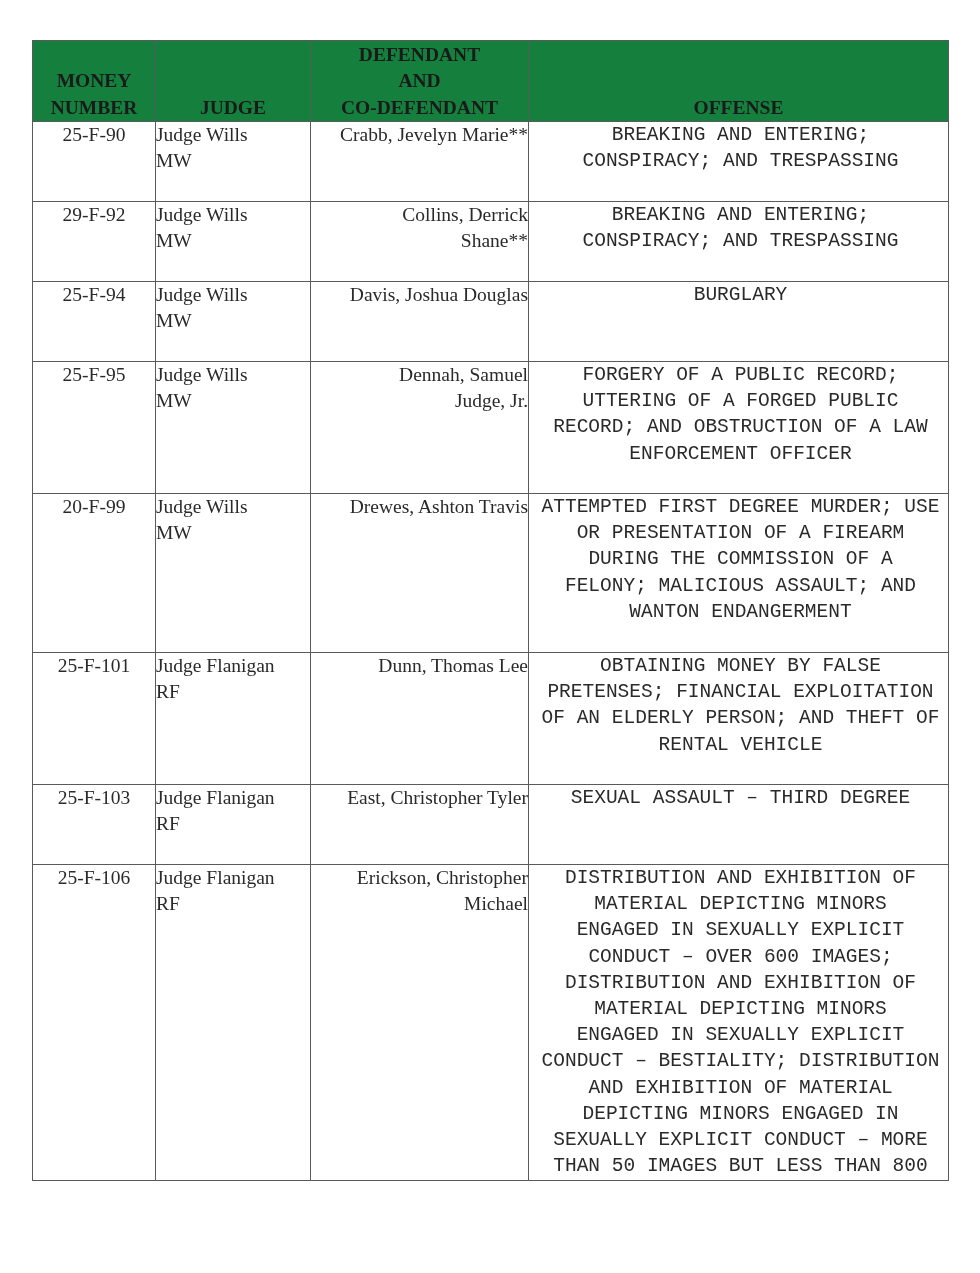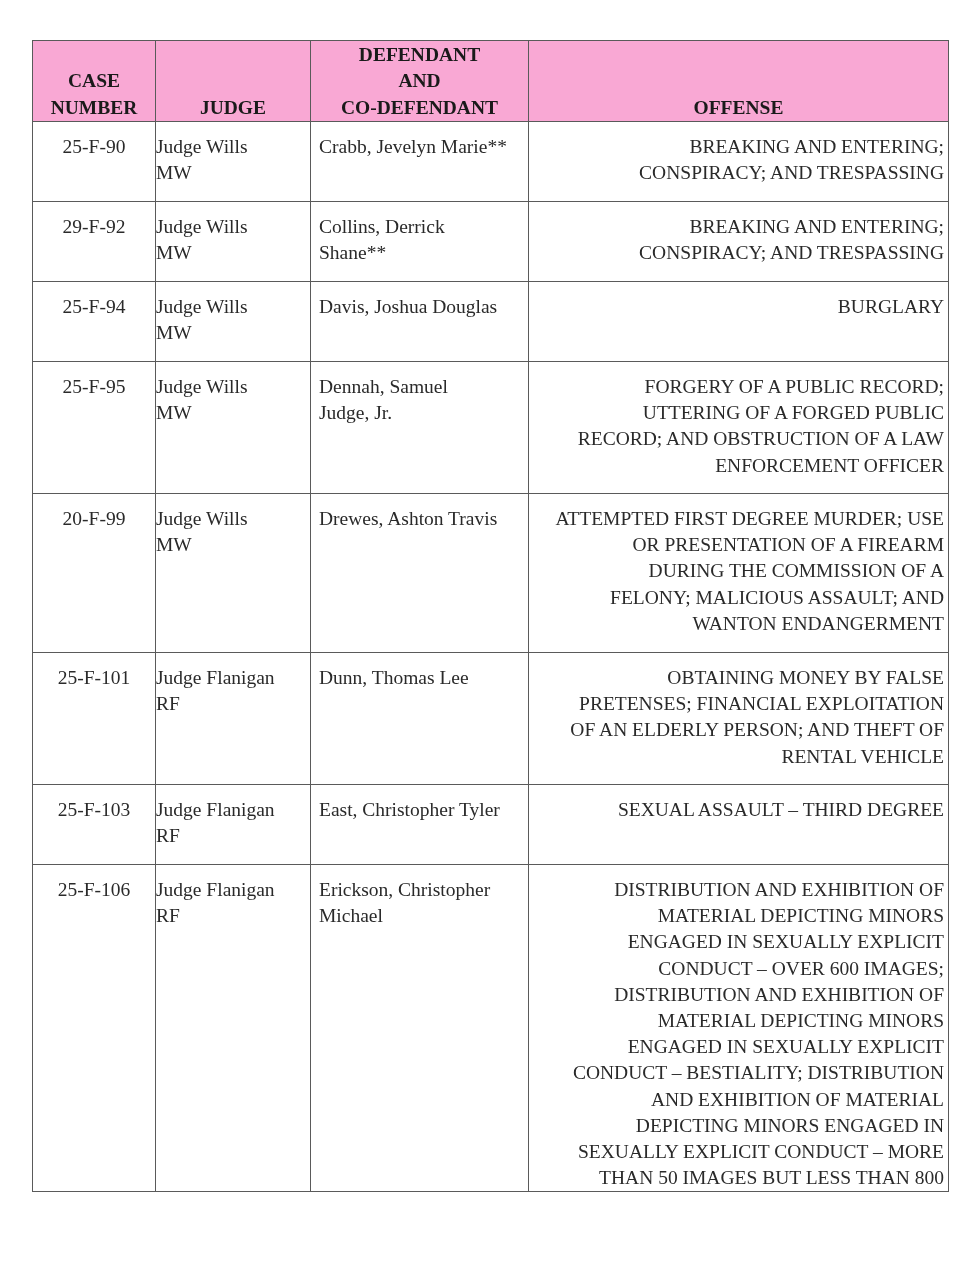--- a/index.html
+++ b/index.html
@@ -1,46 +1,46 @@
 <!DOCTYPE html>
 <html><head>
   <meta charset="utf-8">
   <style>
     html, body { margin: 0; padding: 0; background: #ffffff; }
     body { width: 980px; height: 1273px; position: relative; overflow: hidden;
            font-family: "Liberation Serif", "DejaVu Serif", serif; color: #2a2a2a; }
     .doc-table { position: absolute; left: 32px; top: 40px; width: 917px;
                  border-collapse: collapse; table-layout: fixed; font-size: 19.5px; }
     .doc-table th, .doc-table td { border: 1.4px solid #5a5a5a; padding: 0; vertical-align: top; }
-    .doc-table th { background: #f9a8d4; font-weight: bold; color: #1a1a1a;
+    .doc-table th { background: #15803d; font-weight: bold; color: #1a1a1a;
                     vertical-align: bottom; text-align: center; line-height: 26.5px;
                     padding-bottom: 0px; height: 80px; font-size: 19.5px; }
-    .doc-table td { line-height: 26.2px; padding-top: 12px; }
+    .doc-table td { line-height: 26.2px; padding-top: 0px; }
     .c-case { width: 123px; text-align: center; }
     .c-judge { width: 153px; text-align: left; }
-    .c-def { width: 217px; text-align: left; padding-left: 8px !important; }
-    .c-off { text-align: right; padding-left: 8px !important; padding-right: 4px !important; }
+    .c-def { width: 217px; text-align: right; padding-left: 8px !important; }
+    .c-off { text-align: center; padding-left: 8px !important; padding-right: 4px !important; font-family: Liberation Mono, monospace; }
     .doc-table td.c-def, .doc-table td.c-off { padding-left: 8px; }
     .line { display: block; white-space: nowrap; }
     .header-line { display: block; }
   </style>
 </head>
 <body>
 
 <table class="doc-table">
   <colgroup>
     <col style="width:123px">
     <col style="width:155px">
     <col style="width:218px">
     <col>
   </colgroup>
   <thead>
     <tr>
       <th>
-        <span class="header-line">CASE</span>
+        <span class="header-line">MONEY</span>
         <span class="header-line">NUMBER</span>
       </th>
       <th>
         <span class="header-line">JUDGE</span>
       </th>
       <th>
         <span class="header-line">DEFENDANT</span>
         <span class="header-line">AND</span>
         <span class="header-line">CO-DEFENDANT</span>
       </th>

